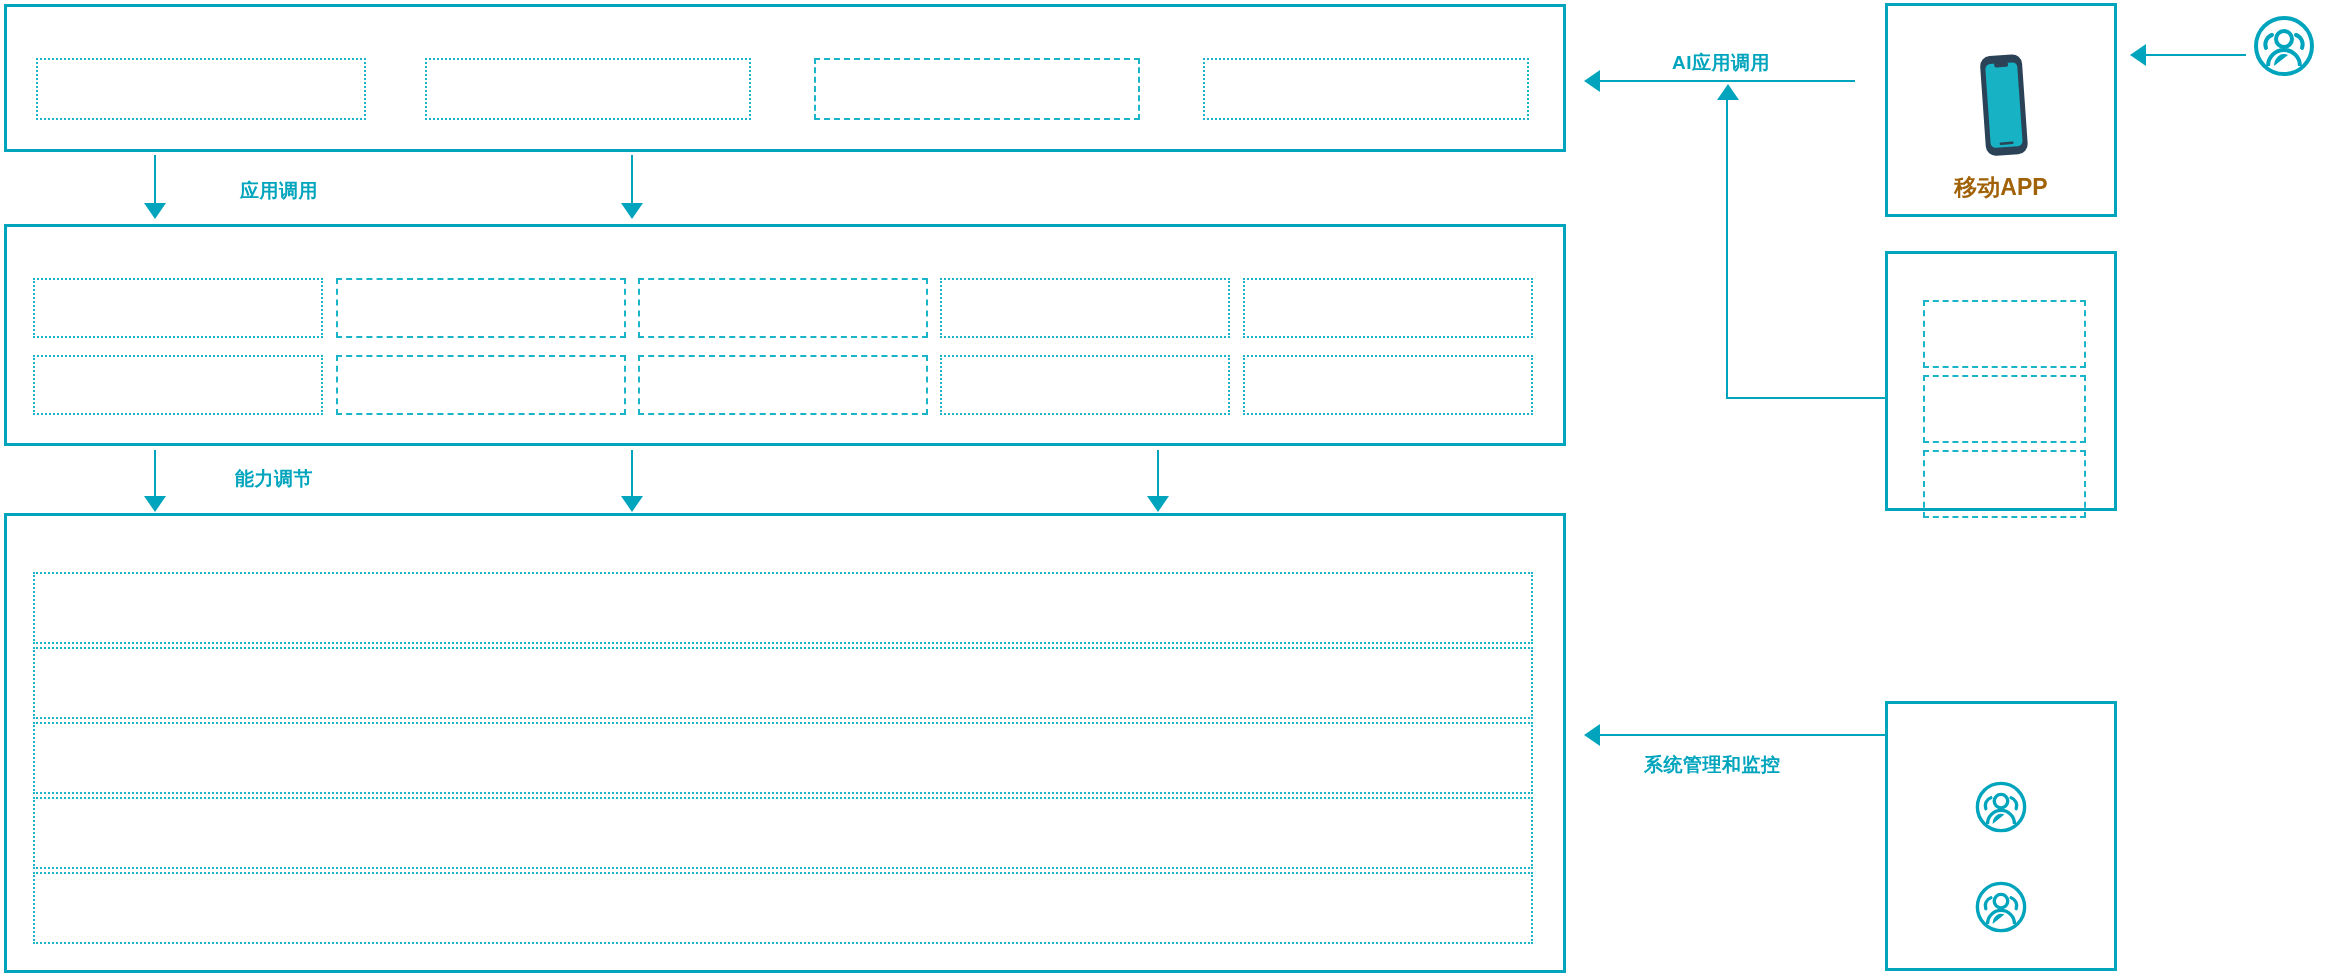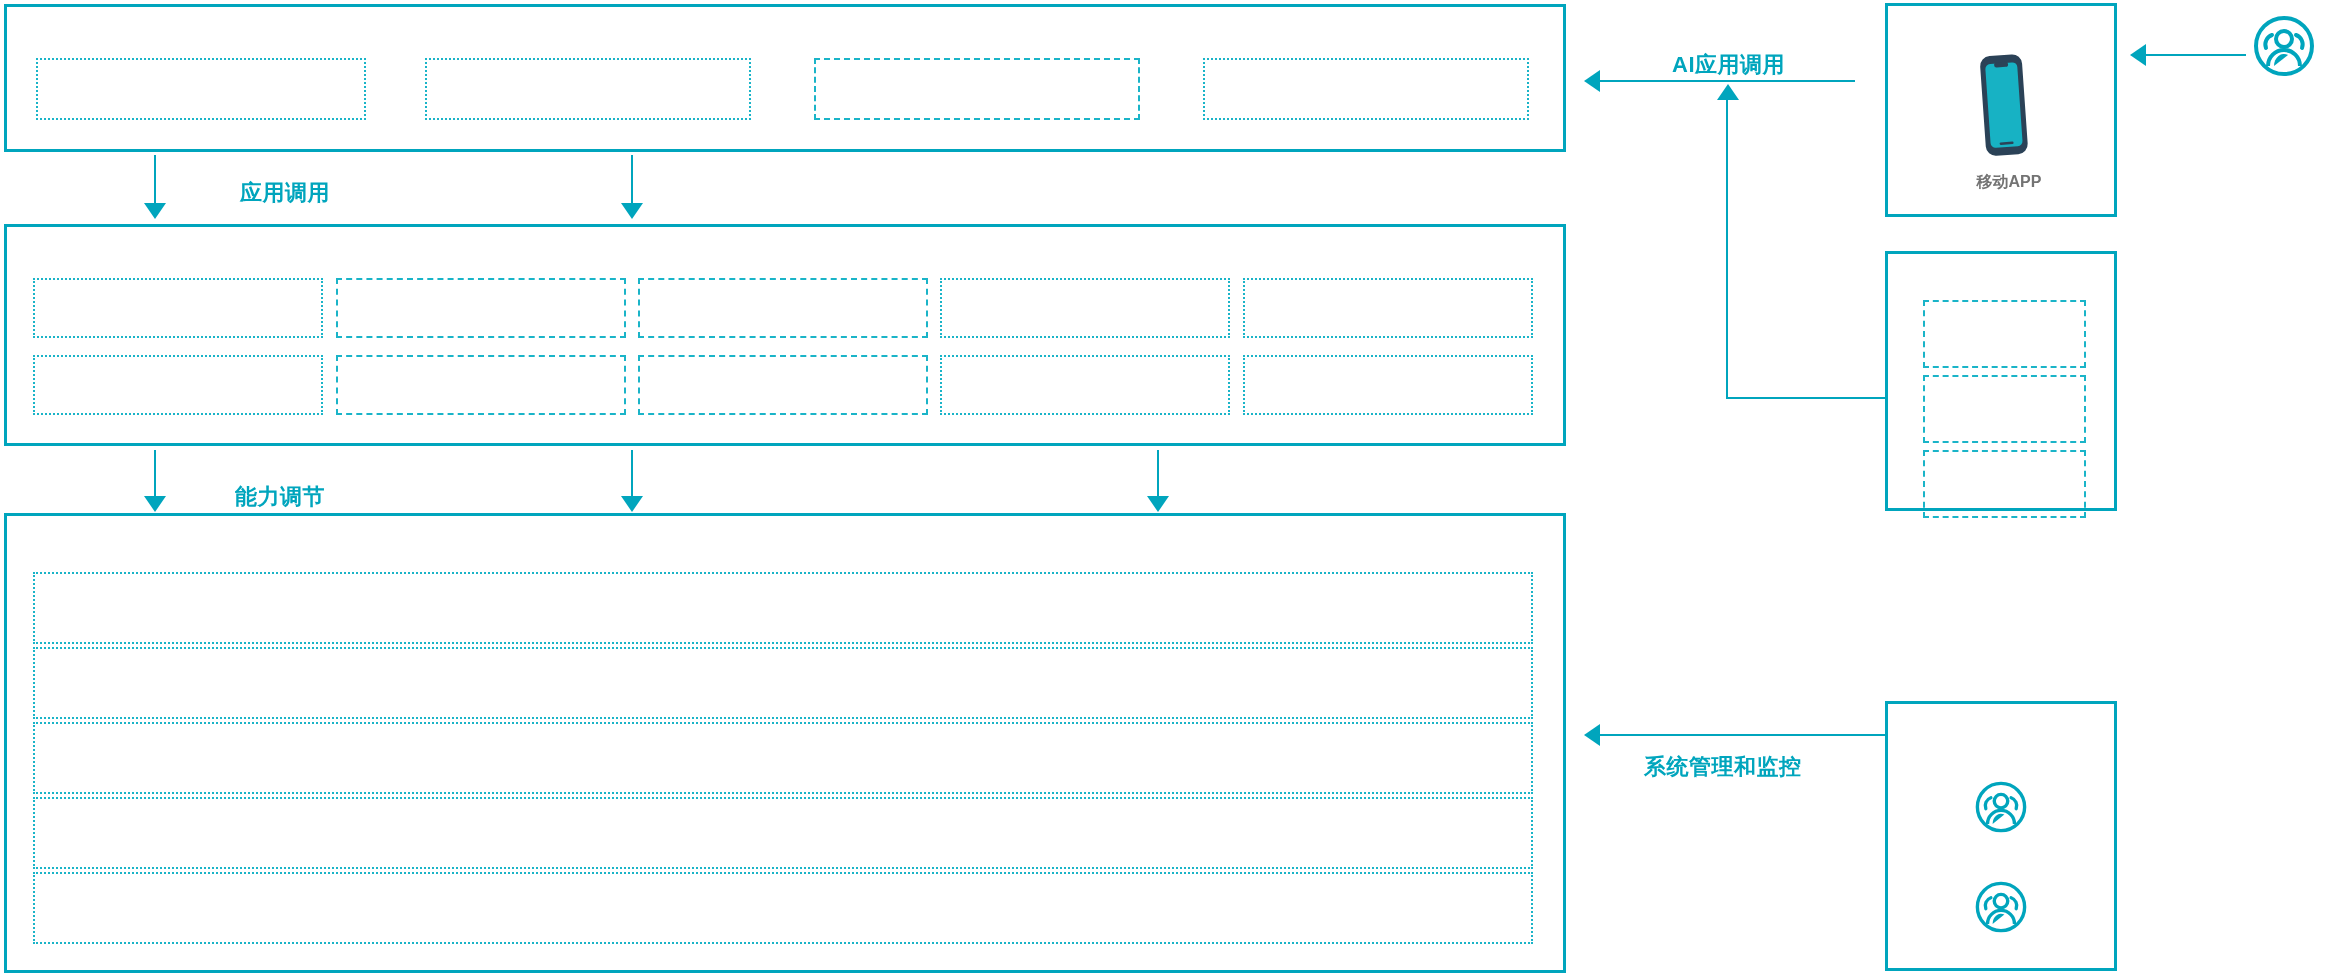--- a/index.html
+++ b/index.html
@@ -23,34 +23,33 @@
     position: absolute;
     border: 2px dotted #1ab4c8;
     background: transparent;
   }
   .slot.dashed { border-style: dashed; }
 
   
   .flow-label {
     position: absolute;
     color: #00a5bd;
-    font-size: 22px;
+    font-size: 19px;
     font-weight: bold;
     white-space: nowrap;
     letter-spacing: 0.5px;
     text-align: center;
   }
   .box-label {
     position: absolute;
-    color: #737373;
-    font-size: 16px;
+    color: #a16207;
+    font-size: 23px;
     font-weight: bold;
     white-space: nowrap;
     text-align: center;
-    margin-left: 8px;
   }
 
   
   .vline {
     position: absolute;
     width: 2px;
     background: #00a5bd;
   }
   .hline {
     position: absolute;
@@ -118,21 +117,21 @@
 
   <div class="vline" style="left:154px; top:450px; height:48px;"></div>
   <div class="arrow-down" style="left:144px; top:496px;"></div>
 
   <div class="vline" style="left:631px; top:450px; height:48px;"></div>
   <div class="arrow-down" style="left:621px; top:496px;"></div>
 
   <div class="vline" style="left:1157px; top:450px; height:48px;"></div>
   <div class="arrow-down" style="left:1147px; top:496px;"></div>
 
-  <div class="flow-label" style="left:235px; top:482px;">能力调节</div>
+  <div class="flow-label" style="left:235px; top:466px;">能力调节</div>
 
   <div class="panel" style="left:4px; top:513px; width:1562px; height:460px;"></div>
 
   <div class="slot" style="left:33px; top:572px; width:1500px; height:72px;"></div>
   <div class="slot" style="left:33px; top:647px; width:1500px; height:72px;"></div>
   <div class="slot" style="left:33px; top:722px; width:1500px; height:72px;"></div>
   <div class="slot" style="left:33px; top:797px; width:1500px; height:72px;"></div>
   <div class="slot" style="left:33px; top:872px; width:1500px; height:72px;"></div>
 
   <div class="panel" style="left:1885px; top:3px; width:232px; height:214px;"></div>

